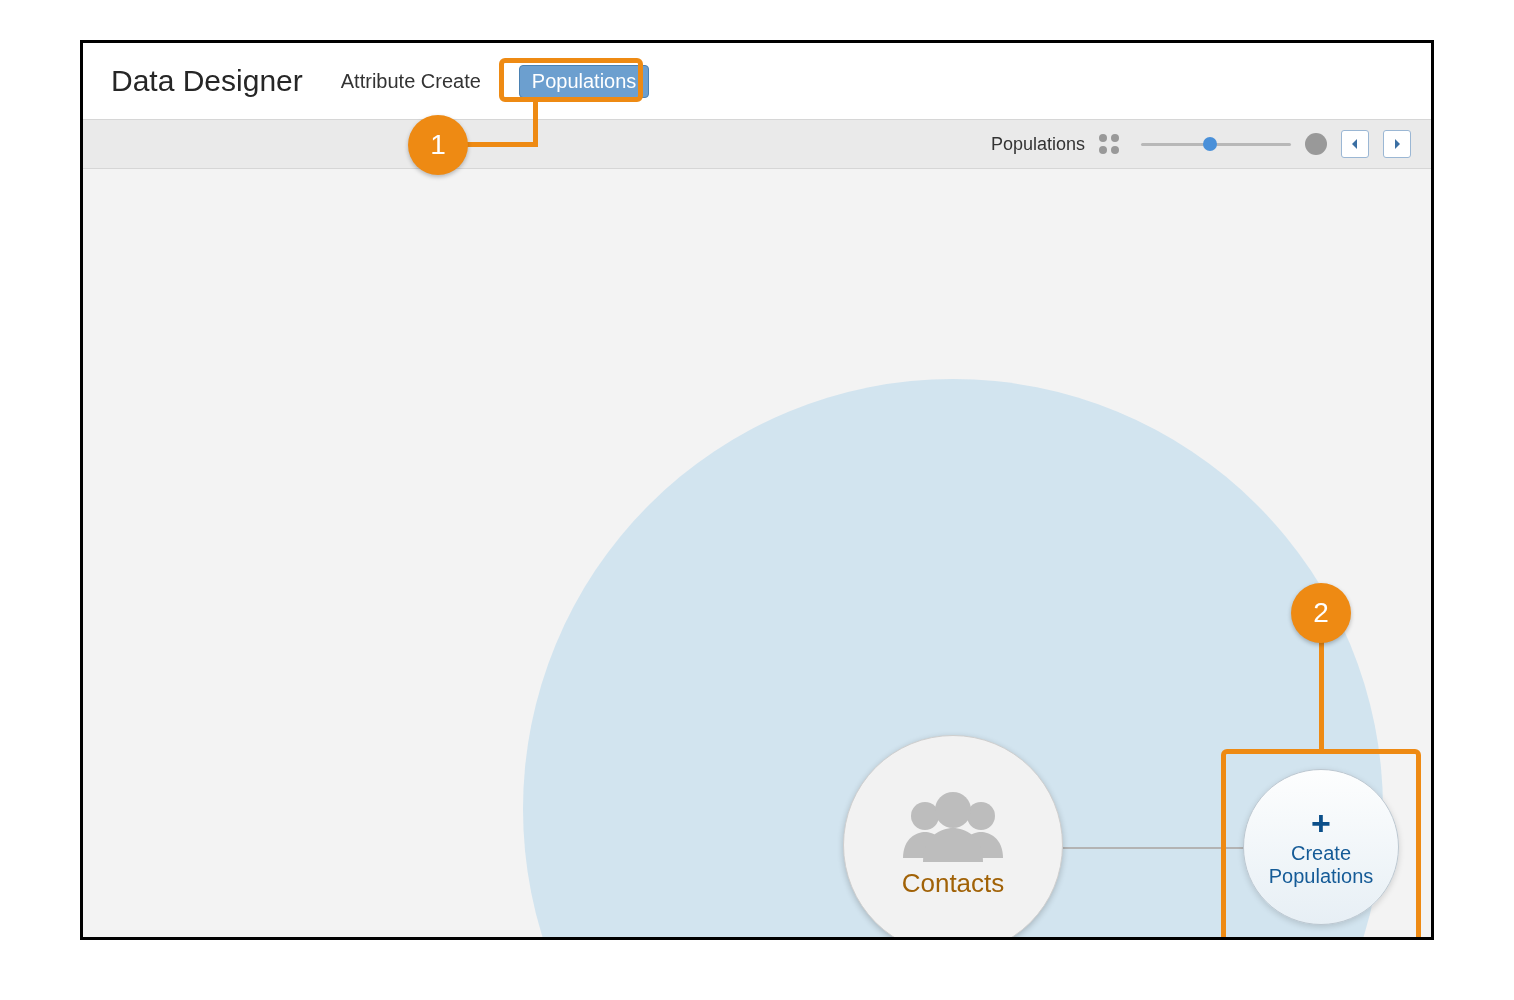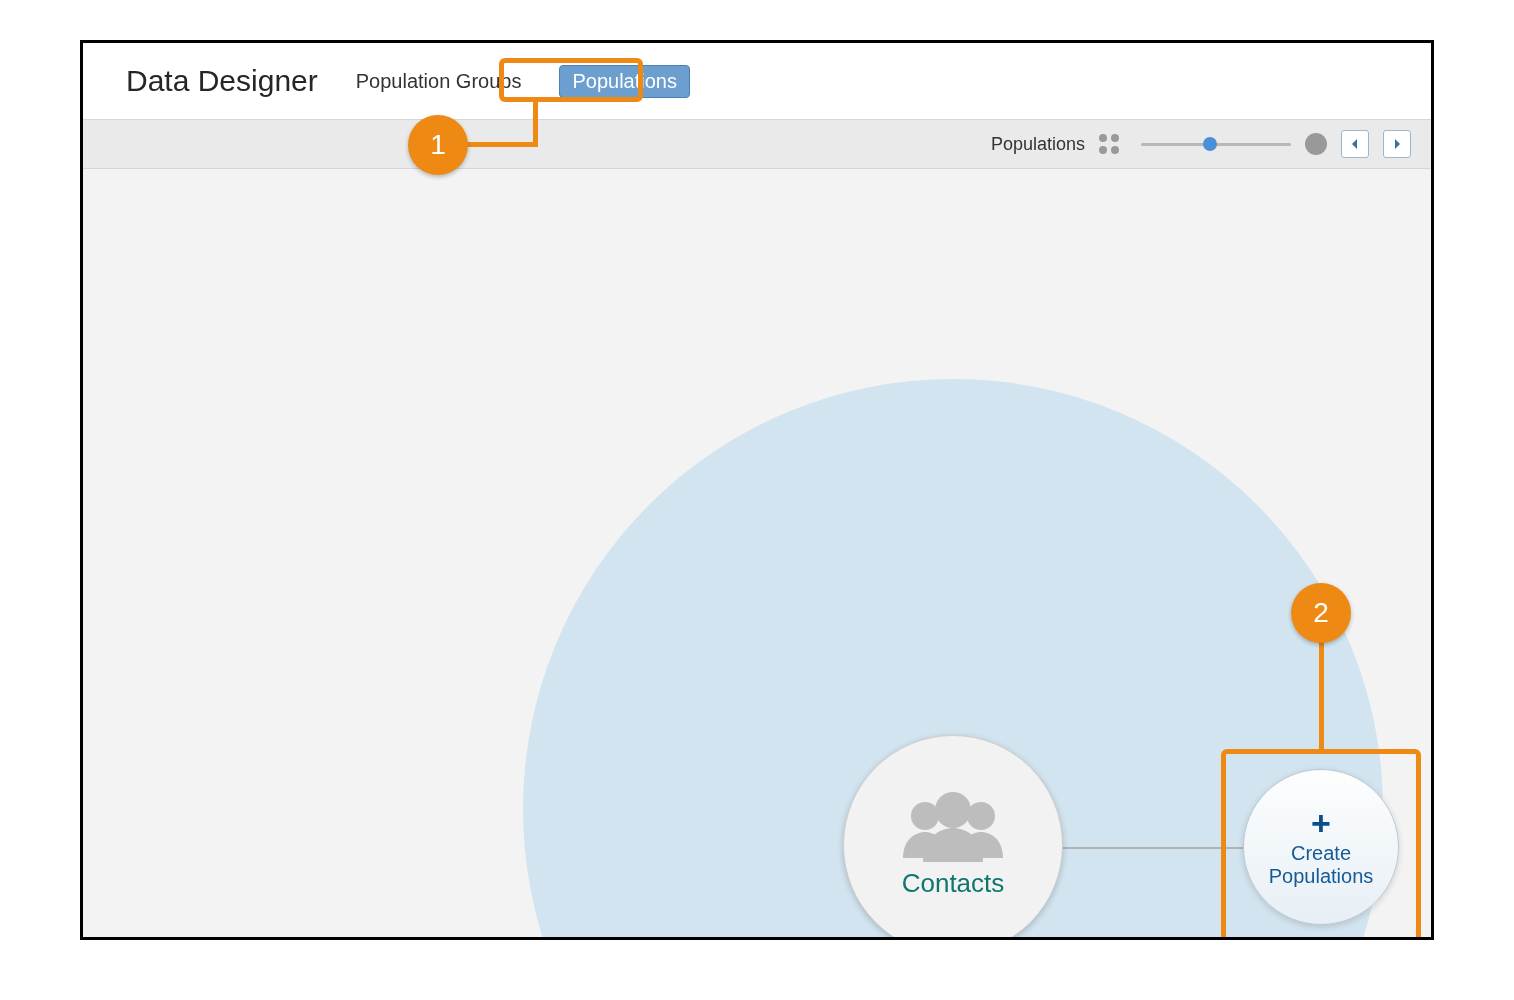--- a/index.html
+++ b/index.html
@@ -25,21 +25,20 @@
     display: flex;
     align-items: center;
     padding: 0 28px;
     gap: 28px;
     background: #fff;
   }
   .page-title {
     font-size: 30px;
     font-weight: 400;
     color: #262626;
-    margin-left: 15px;
   }
   .tab {
     font-size: 20px;
     color: #333;
     padding: 4px 10px;
     cursor: pointer;
     display: inline-block;
   }
   .tab.active {
     background: #6c9fcf;
@@ -110,21 +109,21 @@
     width: 220px; height:220px;
     left: 760px; top: 566px;
     border-radius:50%;
     background:#f2f2f2;
     border:1px solid #cfcfcf;
     box-shadow:0 2px 6px rgba(0,0,0,.2);
     display:flex; flex-direction:column; align-items:center; justify-content:center;
     cursor:pointer;
   }
   .contacts-node .label {
-    font-size:26px; color:#0f766e; margin-top:6px;
+    font-size:26px; color:#a16207; margin-top:6px;
   }
   .link-line {
     position:absolute;
     height:2px; background:#b3b3b3;
     left: 980px; top: 678px; width: 190px;
   }
   .create-node {
     position:absolute;
     width: 156px; height:156px;
     left: 1160px; top: 600px;
@@ -154,21 +153,21 @@
     pointer-events:none; z-index:20;
   }
 </style>
 </head>
 <body>
 
 <div class="frame">
 
   <div class="header">
     <div class="page-title">Data Designer</div>
-    <div class="tab">Population Groups</div>
+    <div class="tab">Attribute Create</div>
     <div class="tab active">Populations</div>
   </div>
 
   <div class="tab-highlight" style="left:416px; top:15px; width:144px; height:44px;"></div>
 
   <div class="toolbar">
     <div class="toolbar-spacer"></div>
     <div class="toolbar-label">Populations</div>
     <div class="dots">
       <span></span>

